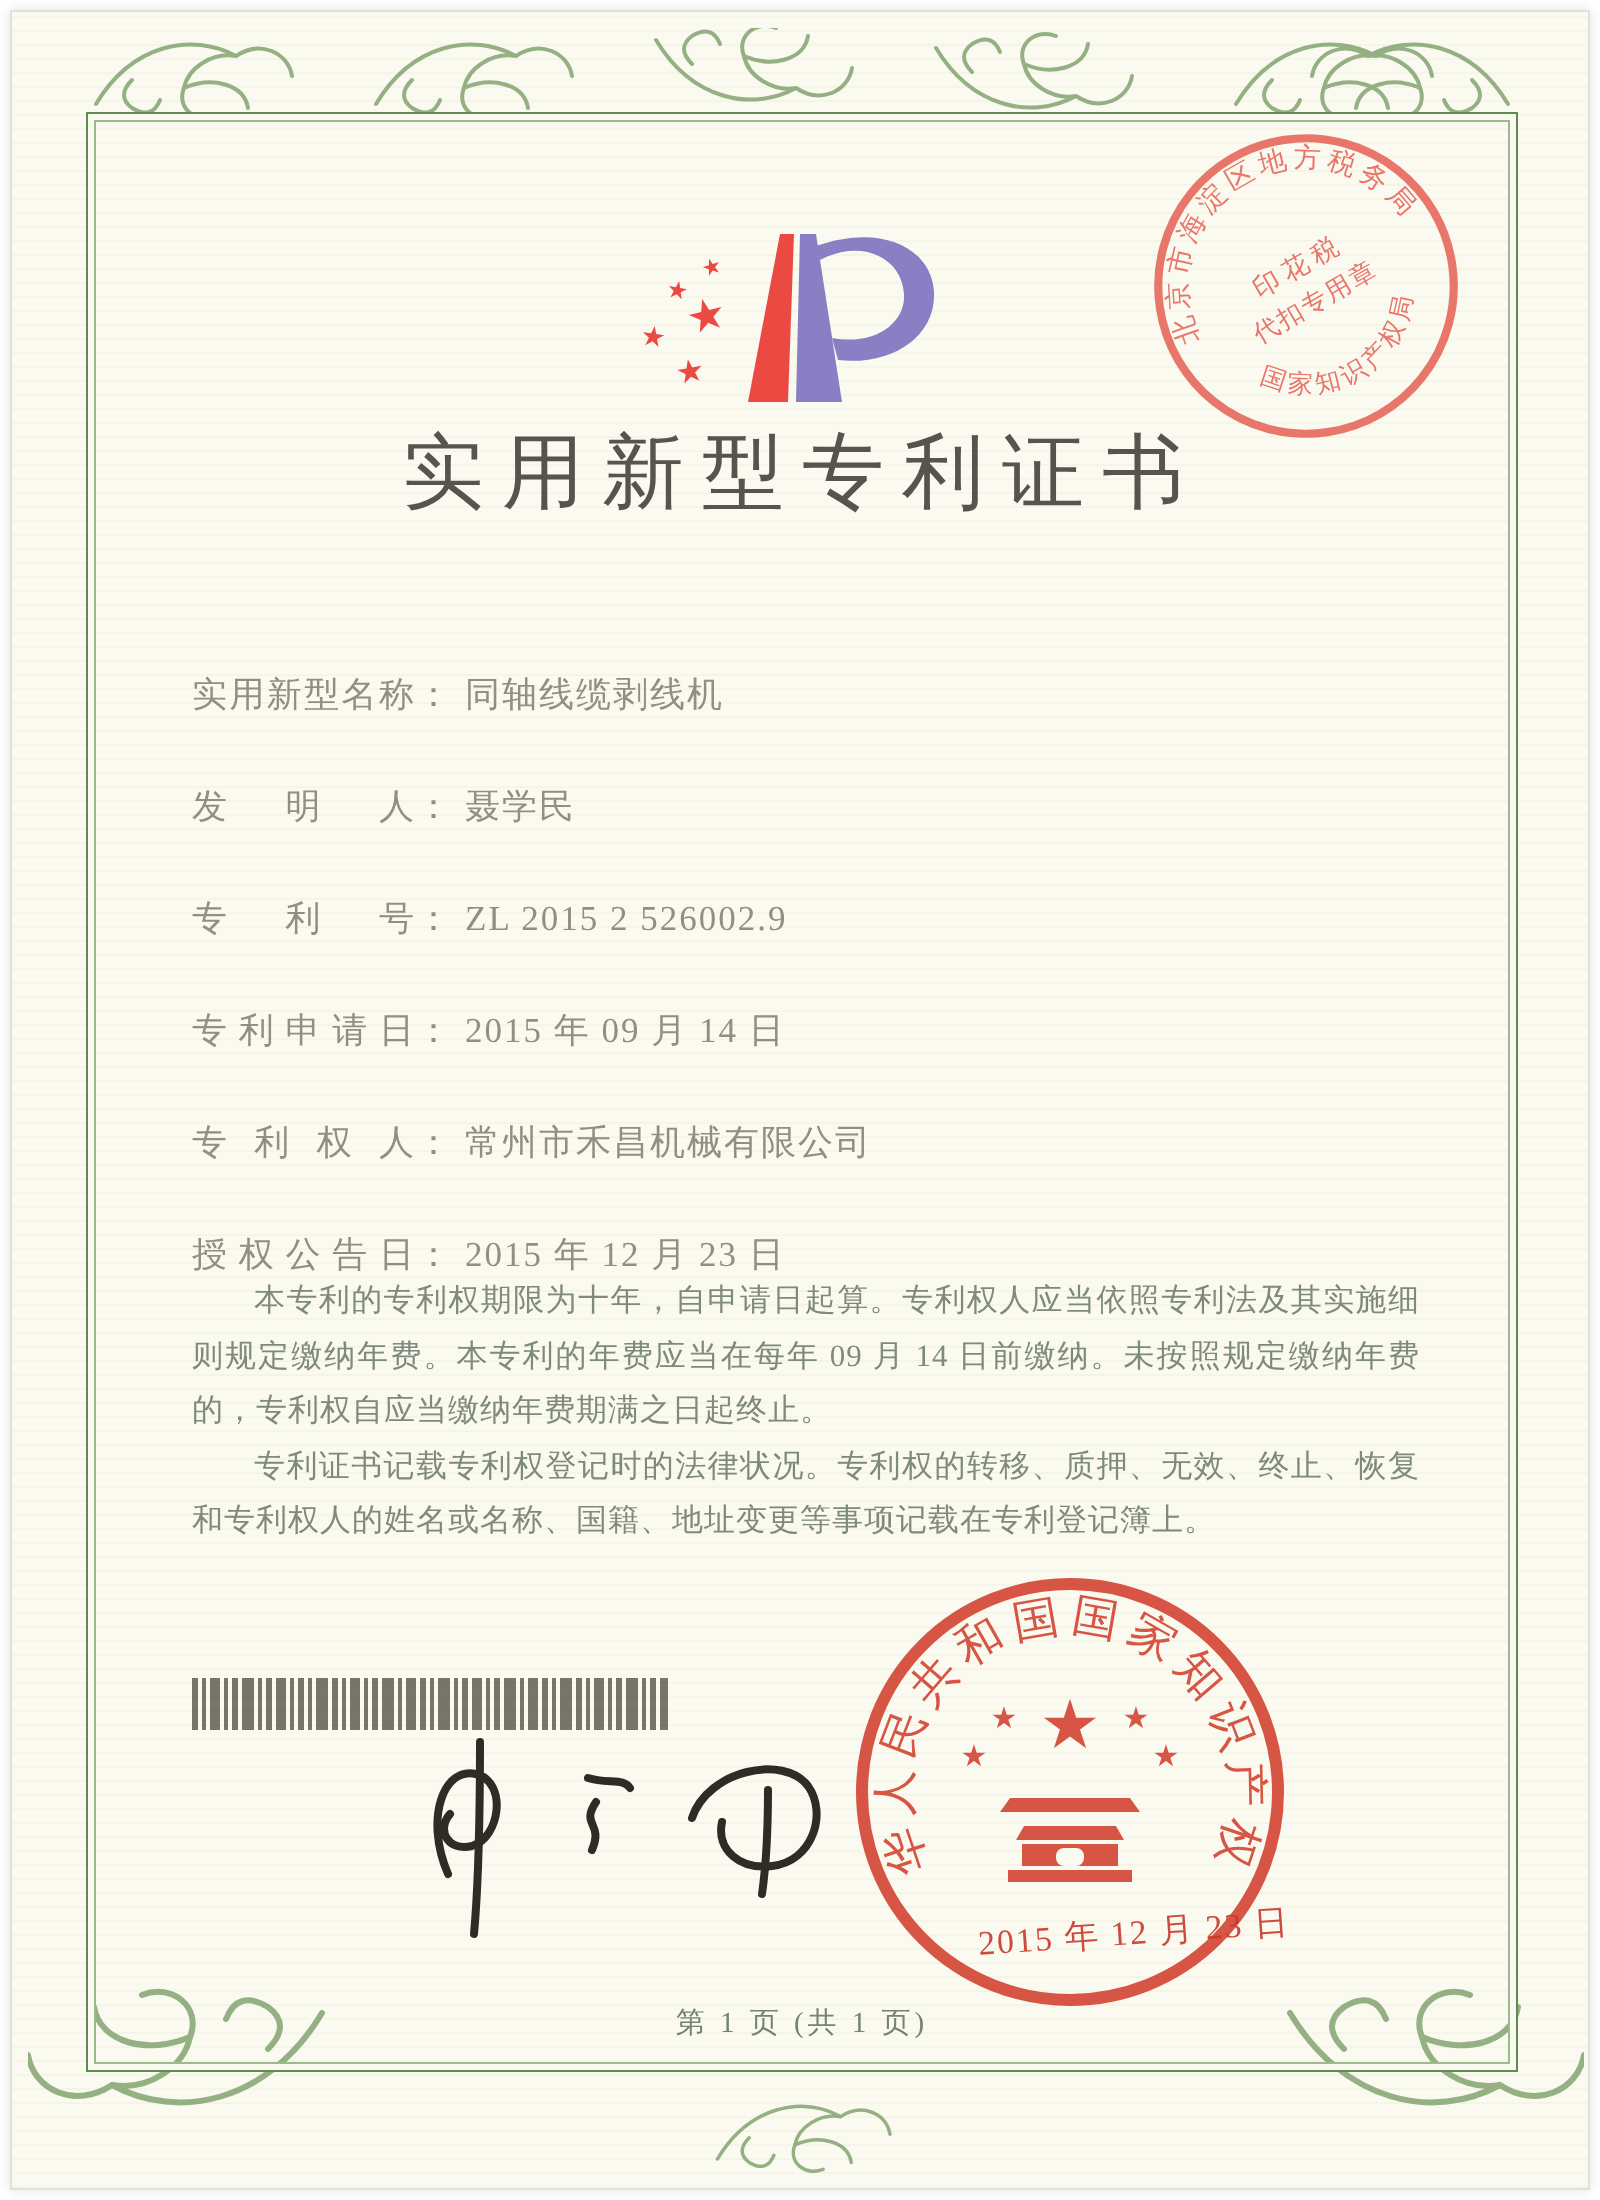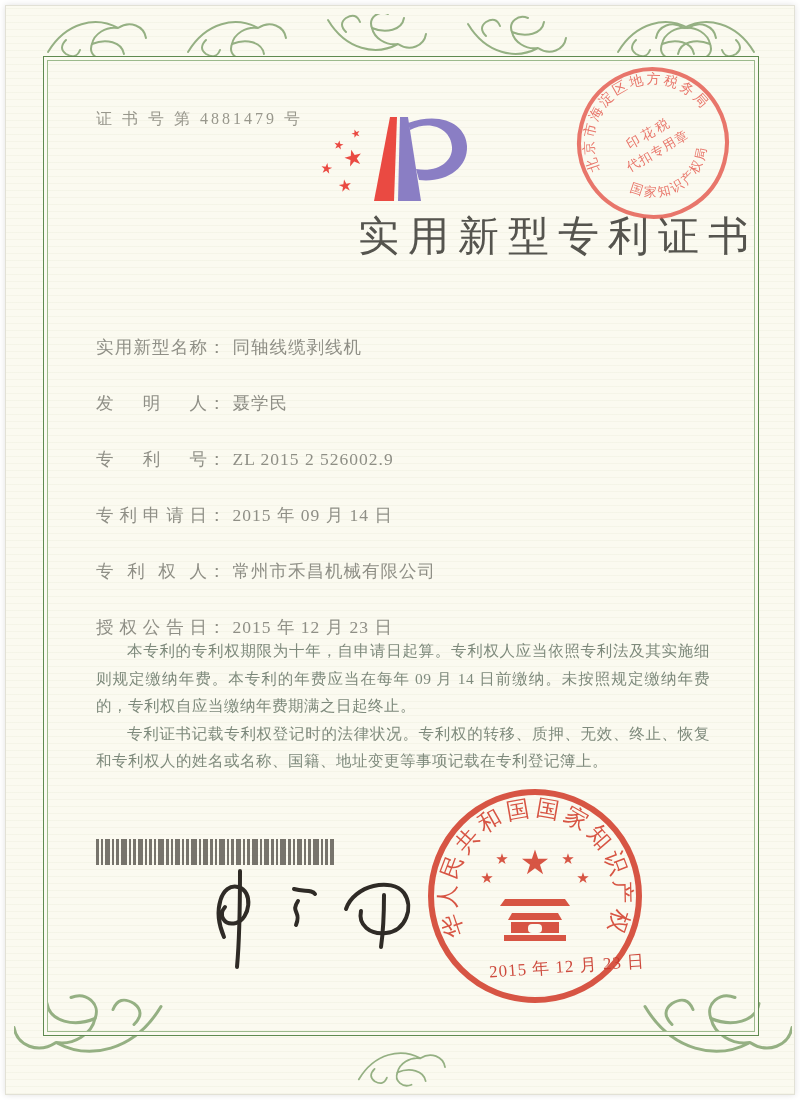--- a/index.html
+++ b/index.html
@@ -22,21 +22,21 @@
     box-shadow: inset 0 0 0 3px #fbfaf0, inset 0 0 0 4px #9cba8c;
   }
   .ornament{position:absolute;pointer-events:none;opacity:.85;}
 
   .cert-no{
     position:absolute;left:52px;top:52px;
     font-size:16px;letter-spacing:3px;color:#98978c;white-space:nowrap;
   }
   .logo{position:absolute;left:258px;top:52px;width:200px;height:98px;}
   .title{
-    position:absolute;left:0;top:152px;width:100%;text-align:right;
+    position:absolute;left:0;top:152px;width:100%;text-align:center;
     font-size:41px;letter-spacing:9px;color:#55544e;font-weight:normal;margin:0;
   }
   .fields{position:absolute;left:52px;top:262px;right:64px;}
   .frow{height:56px;line-height:56px;font-size:17.5px;color:#8f8f86;letter-spacing:1px;white-space:nowrap;}
   .frow .lab{display:inline-block;width:112px;text-align:justify;text-align-last:justify;vertical-align:top;}
   .frow .col{display:inline-block;margin-right:6px;}
   .paras{position:absolute;left:52px;right:48px;top:580px;font-size:15.5px;line-height:27.5px;color:#7e8a7c;letter-spacing:.5px;text-align:justify;}
   .paras p{margin:0;text-indent:2em;}
   .barcode{position:absolute;left:52px;top:782px;width:238px;height:26px;opacity:.8;}
   .director{position:absolute;left:54px;top:838px;font-size:18.5px;color:#49453d;letter-spacing:2px;line-height:34px;}
@@ -75,21 +75,20 @@
   </svg>
   <svg class="ornament" style="left:636px;top:960px;width:150px;height:120px" viewBox="0 0 100 50">
     <use href="#flo" transform="translate(0,50) scale(1,-1)"></use>
   </svg>
   <svg class="ornament" style="left:330px;top:1040px;width:130px;height:44px" viewBox="0 0 100 50">
     <use href="#flo"></use>
   </svg>
 
   <div class="frame">
 
-    <div class="cert-no">证 书 号 第 4881479 号</div>
 
     <svg class="logo" viewBox="0 0 200 98">
       <g fill="#ea4a42">
         <text x="55" y="28" font-size="11" text-anchor="middle" transform="rotate(-18 55 28)">★</text>
         <text x="36" y="40" font-size="12" text-anchor="middle" transform="rotate(10 36 40)">★</text>
         <text x="53" y="56" font-size="22" text-anchor="middle" transform="rotate(-14 53 56)">★</text>
         <text x="24" y="64" font-size="14" text-anchor="middle" transform="rotate(8 24 64)">★</text>
         <text x="44" y="82" font-size="16" text-anchor="middle" transform="rotate(-10 44 82)">★</text>
       </g>
       <path d="M88,8 L95,8 L92,92 L72,92 Z" fill="#ea4a42"></path>
@@ -160,20 +159,21 @@
           <path d="M88,136 L142,136 L138,129 L92,129 Z"></path>
           <rect x="91" y="138" width="48" height="11"></rect>
           <rect x="84" y="151" width="62" height="6"></rect>
           <rect x="108" y="140" width="14" height="9" rx="4" fill="#fbfaf0"></rect>
         </g>
       </g>
     </svg>
 
     <div class="issue-date">2015 年 12 月 23 日</div>
 
+    <div class="footer">第 1 页 (共 1 页)</div>
   </div>
 
   <svg class="tax-stamp" viewBox="0 0 154 154">
     <g transform="rotate(-30 77 77)" fill="#e4564a">
       <circle cx="77" cy="77" r="72" fill="none" stroke="#e4564a" stroke-width="4"></circle>
       <path id="taxTop" fill="none" d="M39.7,121.4 A58,58 0 1 1 114.3,121.4"></path>
       <path id="taxBottom" fill="none" d="M32,103 A52,52 0 0 0 122,103"></path>
       <text font-size="13.5" letter-spacing="2.5" fill="#e4564a">
         <textPath href="#taxTop" startOffset="50%" text-anchor="middle">北京市海淀区地方税务局</textPath>
       </text>

